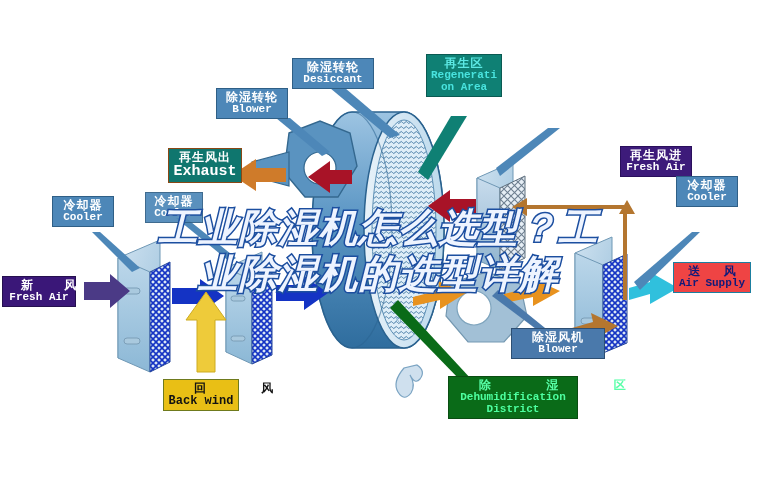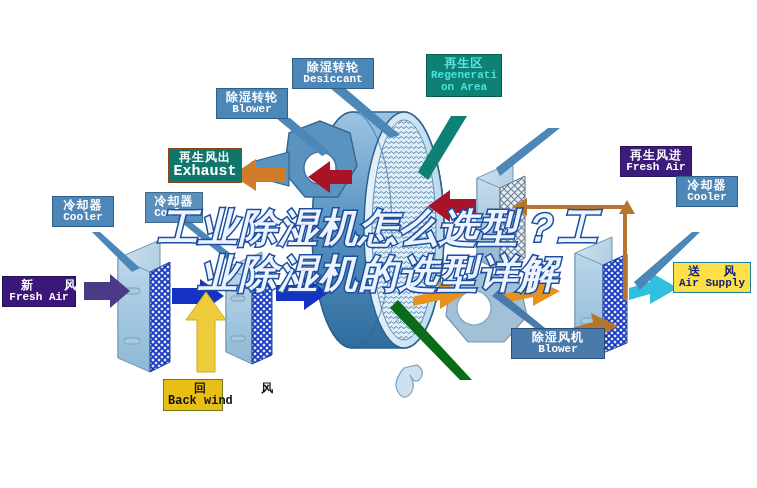--- a/index.html
+++ b/index.html
@@ -38,21 +38,21 @@
   
   .yellow{background:#e9bf15;border:1px solid #6f7a1d;color:#121212;}
   .yellow .cn{font-size:12px;letter-spacing:26px;padding-left:26px;} .yellow .en{font-size:12px;font-family:Liberation Mono, monospace;}
 
   
   .green{background:#0a6b18;border:1px solid #0a4d12;color:#4dffa0;}
   .green .cn{font-size:12px;letter-spacing:26px;padding-left:26px;color:#58ffa8;}
   .green .en{font-size:11px;}
 
   
-  .cyan{background:#fde047;border:1px solid #1b7fa0;color:#101a7a;}
+  .cyan{background:#ef4444;border:1px solid #1b7fa0;color:#101a7a;}
   .cyan .cn{font-size:12px;letter-spacing:10px;padding-left:10px;} .cyan .en{font-size:11px;}
 
   
   #title{position:absolute;left:0;top:205px;width:757px;text-align:center;
          font-family:"DejaVu Sans","Liberation Sans",sans-serif;font-weight:bold;
          font-style:italic;font-size:39px;line-height:46px;letter-spacing:1px;
          color:#eef4ff;
          -webkit-text-stroke:3px #1d4fa0;paint-order:stroke fill;
          text-shadow:0 0 1px #1d4fa0;}
   #title span{display:block;}
@@ -263,30 +263,35 @@
   <div class="lbl blue" style="left:676px;top:176px;width:62px;">
     <span class="cn">冷却器</span>
     <span class="en">Cooler</span>
   </div>
 
   <div class="lbl purple2" style="left:2px;top:276px;width:74px;">
     <span class="cn">新      风</span>
     <span class="en">Fresh Air</span>
   </div>
 
-  <div class="lbl yellow" style="left:163px;top:379px;width:60px;">
+  <div class="lbl yellow" style="left:163px;top:379px;width:76px;">
     <span class="cn">回      风</span>
     <span class="en">Back wind</span>
   </div>
 
   <div class="lbl blue2" style="left:511px;top:328px;width:94px;">
     <span class="cn">除湿风机</span>
     <span class="en">Blower</span>
   </div>
 
+  <div class="lbl green" style="left:448px;top:376px;width:130px;">
+    <span class="cn">除   湿   区</span>
+    <span class="en">Dehumidification</span>
+    <span class="en">District</span>
+  </div>
 
   <div class="lbl cyan" style="left:673px;top:262px;width:78px;">
     <span class="cn">送     风</span>
     <span class="en">Air Supply</span>
   </div>
 
   <div id="title">
     <span>工业除湿机怎么选型？工</span>
     <span>业除湿机的选型详解</span>
   </div>

